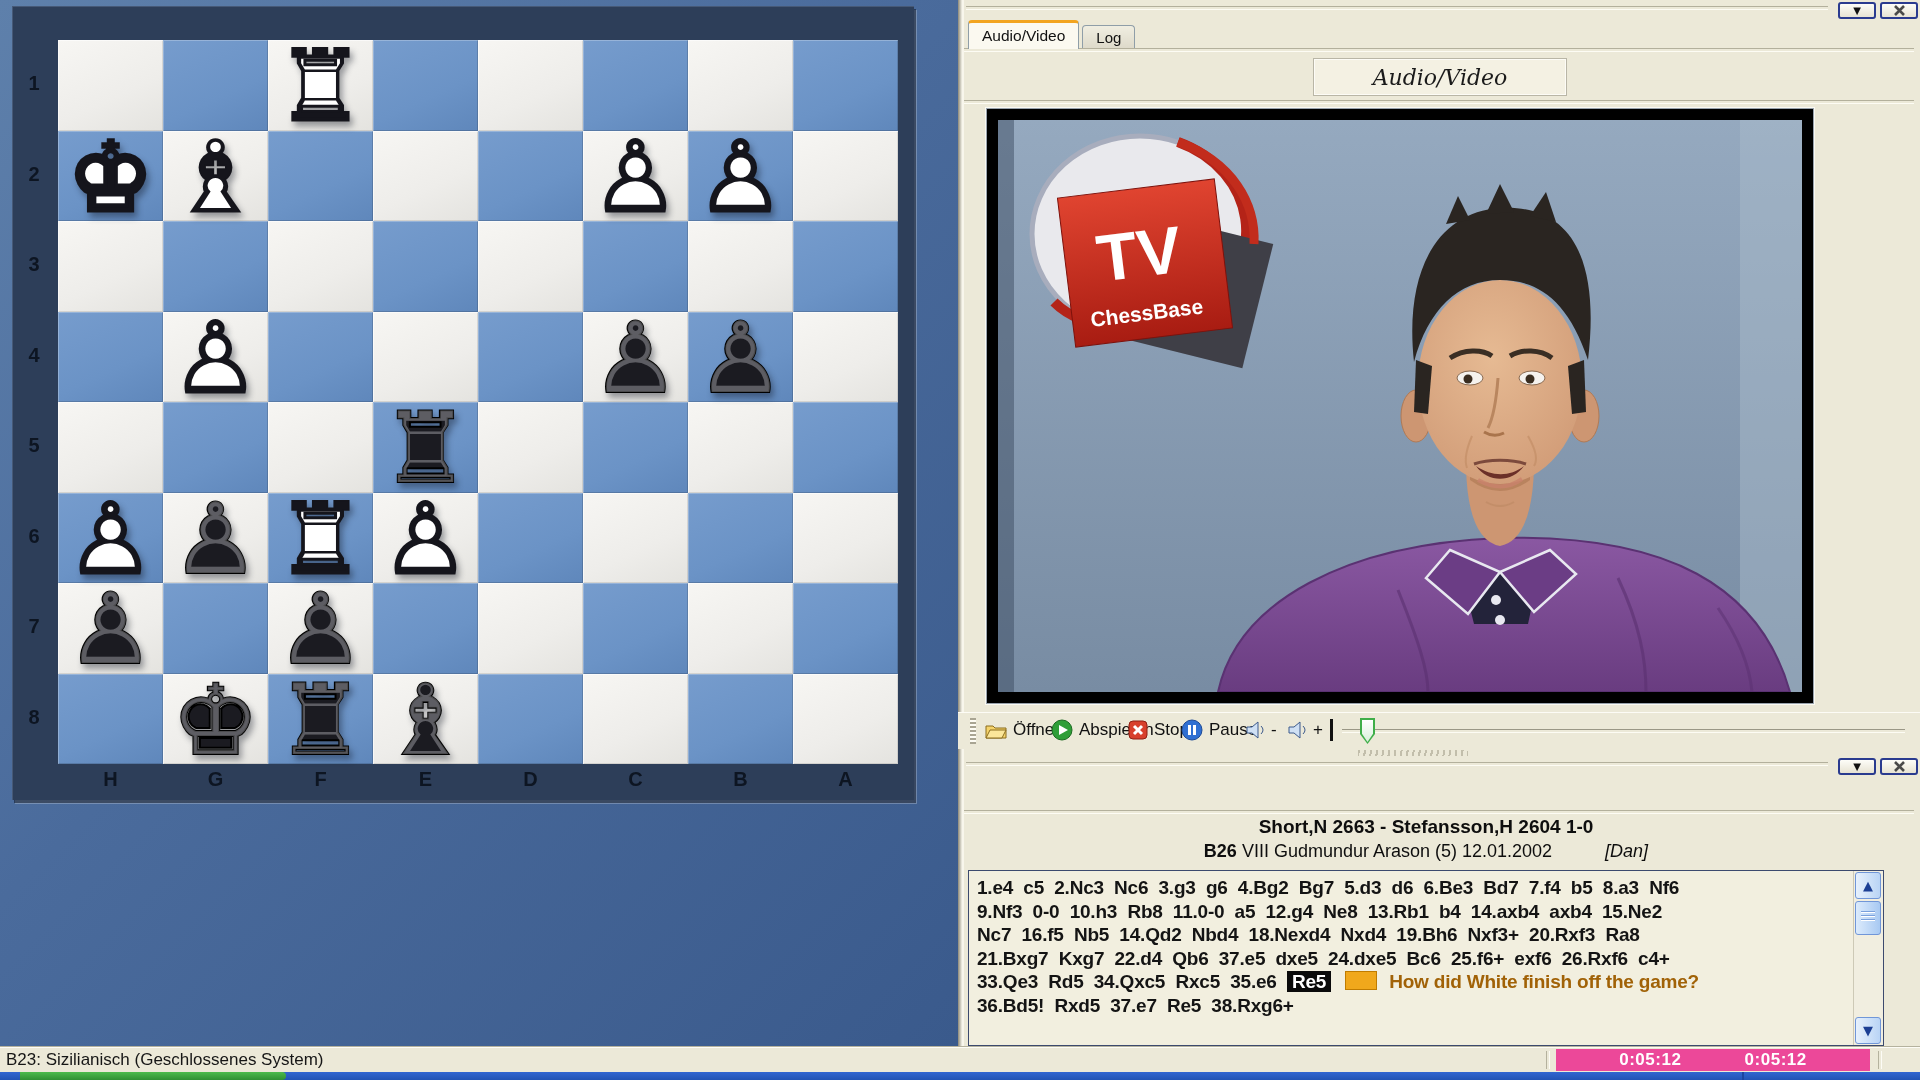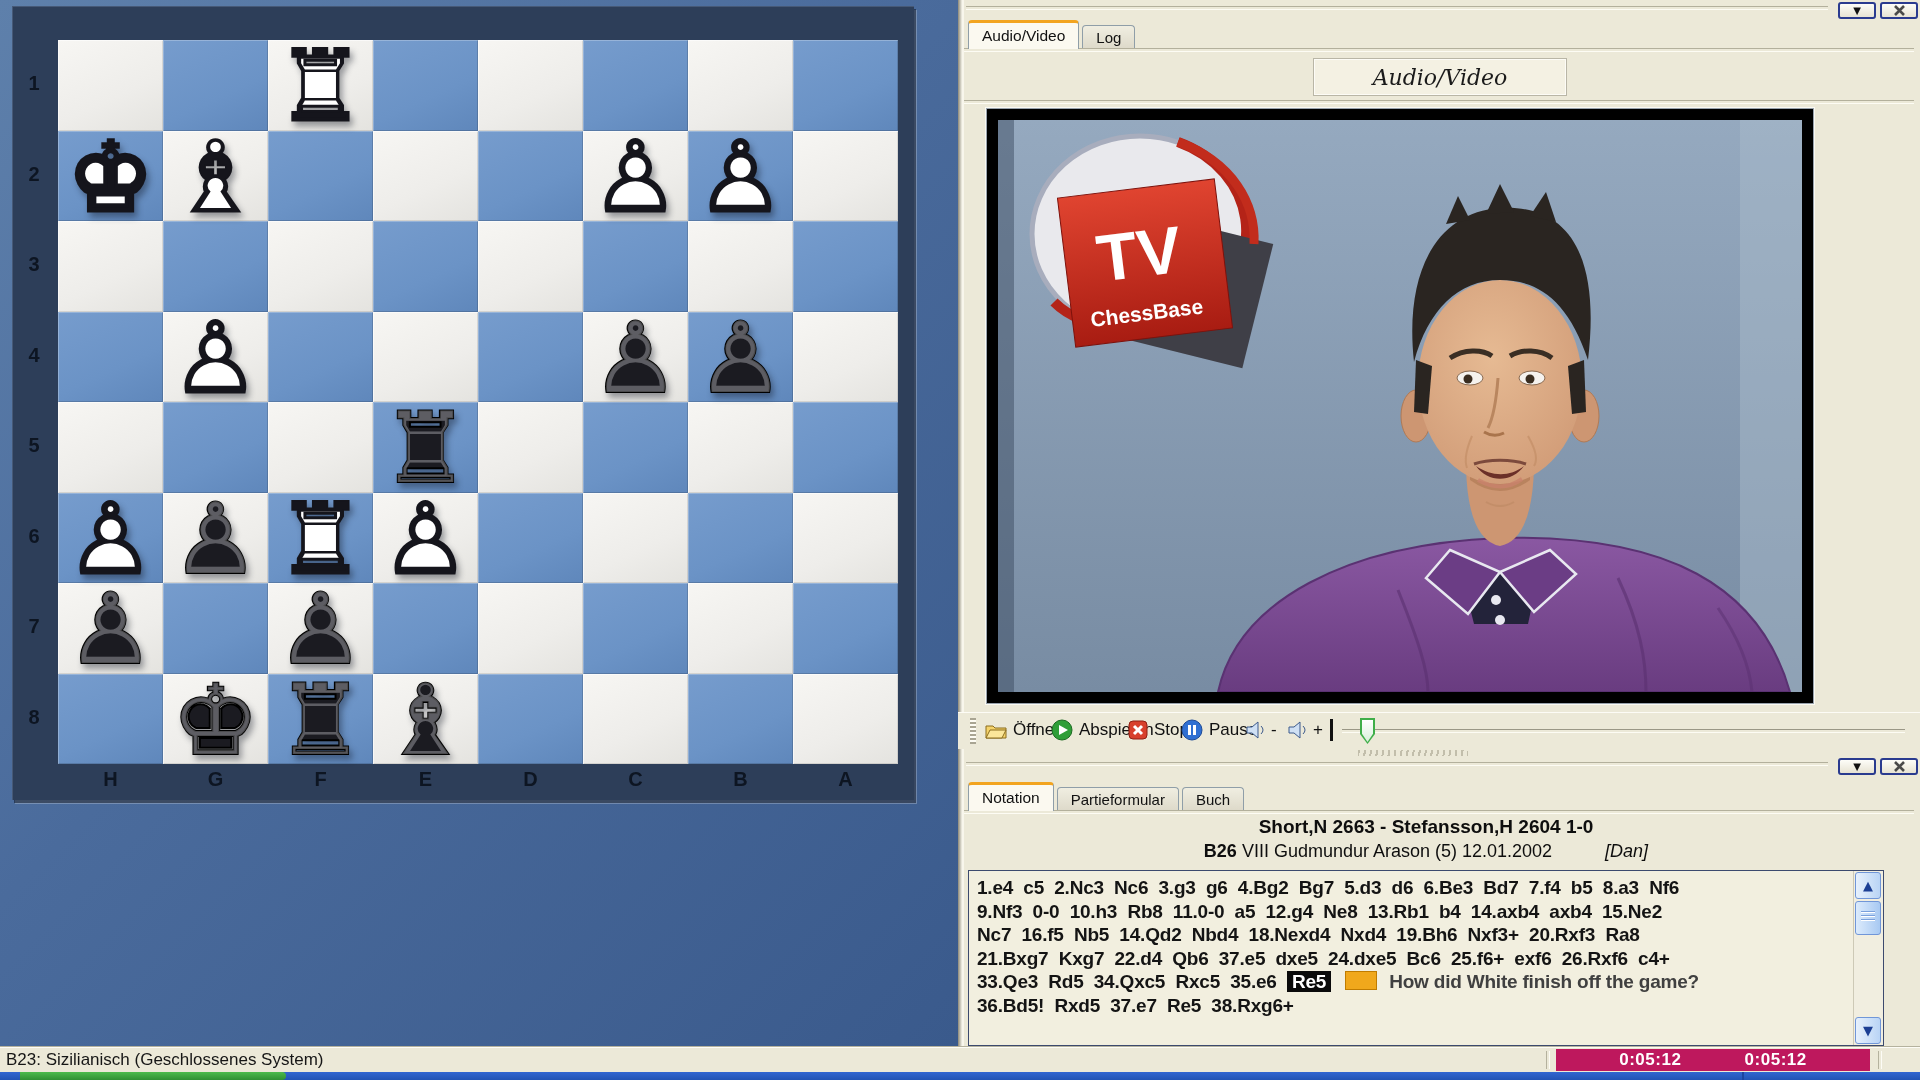--- a/index.html
+++ b/index.html
@@ -91,40 +91,40 @@
   .nt-header2 .annot{font-style:italic;margin-left:48px;}
 
   .moves-box{position:absolute;left:10px;top:870px;width:916px;height:176px;
     background:#f2efdf;border:1px solid #3c4a6e;box-sizing:border-box;}
   .moves-text{position:absolute;left:0;top:0;right:30px;bottom:0;padding:5px 0 0 8px;overflow:hidden;}
   .mline{white-space:pre;font-weight:bold;font-size:19px;line-height:23.5px;
     color:#141414;letter-spacing:-0.2px;}
   .hl{background:#0a0a0a;color:#fff;padding:0 5px;}
   .qicon{display:inline-block;width:30px;height:17px;background:#f0a81c;
     border:1px solid #c07c00;vertical-align:-2px;margin:0 12px 0 14px;}
-  .question{color:#404040;}
+  .question{color:#a16207;}
 
   .scrollbar{position:absolute;right:0;top:0;bottom:0;width:29px;background:#f1eee0;
     border-left:1px solid #cdc9b6;}
   .sb-btn{position:absolute;left:1px;width:26px;height:27px;border:1px solid #7096d8;border-radius:3px;
     background:linear-gradient(90deg,#e7f1fd,#b9d4f5);display:flex;align-items:center;justify-content:center;
     color:#1c3f94;font-size:13px;font-family:"DejaVu Sans",sans-serif;cursor:pointer;box-sizing:border-box;}
   .sb-up{top:1px;} .sb-down{bottom:1px;}
   .sb-thumb{position:absolute;left:1px;top:30px;width:26px;height:34px;border:1px solid #7096d8;border-radius:3px;
     background:linear-gradient(90deg,#dcebfc,#a8c9f2);box-sizing:border-box;cursor:pointer;}
   .sb-thumb::after{content:"";position:absolute;left:5px;right:5px;top:9px;height:1px;background:#7aa0dc;
     box-shadow:0 4px 0 #7aa0dc,0 8px 0 #7aa0dc,0 1px 0 #fff,0 5px 0 #fff,0 9px 0 #fff;}
 
   
   .status-bar{position:absolute;left:0;top:1046px;width:1920px;height:26px;background:#ece9d8;
     border-top:1px solid #b5b29e;box-shadow:inset 0 1px 0 #fdfcf6;}
   .status-text{position:absolute;left:6px;top:0;height:26px;display:flex;align-items:center;
     font-size:17px;color:#161616;}
   .status-sep{position:absolute;top:4px;width:2px;height:18px;border-left:1px solid #b5b29e;border-right:1px solid #fdfcf6;}
-  .time-box{position:absolute;left:1556px;top:2px;width:314px;height:22px;background:#be185d;
+  .time-box{position:absolute;left:1556px;top:2px;width:314px;height:22px;background:#ec4899;
     display:flex;align-items:center;justify-content:space-evenly;color:#fff;
     font-size:17px;font-weight:bold;letter-spacing:.5px;}
   .taskbar{position:absolute;left:0;top:1072px;width:1920px;height:8px;
     background:linear-gradient(#3166d1,#2253b4);}
   .start-sliver{position:absolute;left:20px;top:0;width:266px;height:8px;
     background:linear-gradient(#4cbb4c,#2f8f33);border-radius:0 4px 4px 0;cursor:pointer;}
   .task-div{position:absolute;left:1742px;top:0;width:2px;height:8px;background:#1c44a0;}
 </style>
 </head>
 <body>
@@ -440,25 +440,20 @@
 
     <div class="groove g-ntop"></div>
     <div class="win-btn" style="left:880px;top:758px;">
       <span class="tri">▼</span>
     </div>
     <div class="win-btn" style="left:922px;top:758px;">
       <svg width="11" height="11">
         <path d="M1 1 L10 10 M10 1 L1 10" stroke="#4a4a4a" stroke-width="2.6"></path>
       </svg>
     </div>
-    <div class="tab-row nt-tabs">
-        <div class="tab active">Notation</div>
-        <div class="tab">Partieformular</div>
-        <div class="tab">Buch</div>
-      </div>
     <div class="groove g-ntabs"></div>
 
     <div class="nt-header1">Short,N 2663 - Stefansson,H 2604  1-0</div>
     <div class="nt-header2">
       <span class="eco">B26</span><span> VIII Gudmundur Arason (5) 12.01.2002 </span><span class="annot">[Dan]</span>
     </div>
 
     <div class="moves-box">
       <div class="moves-text">
           <div class="mline">1.e4  c5  2.Nc3  Nc6  3.g3  g6  4.Bg2  Bg7  5.d3  d6  6.Be3  Bd7  7.f4  b5  8.a3  Nf6</div>

